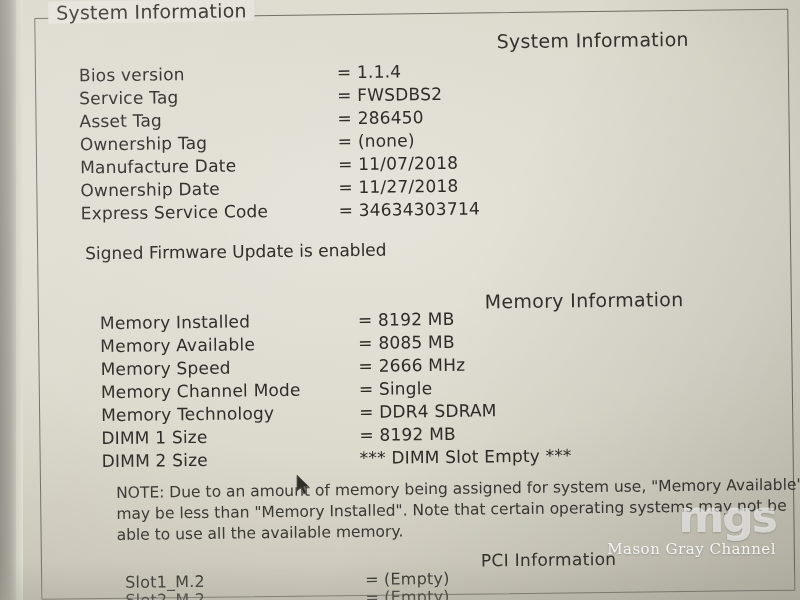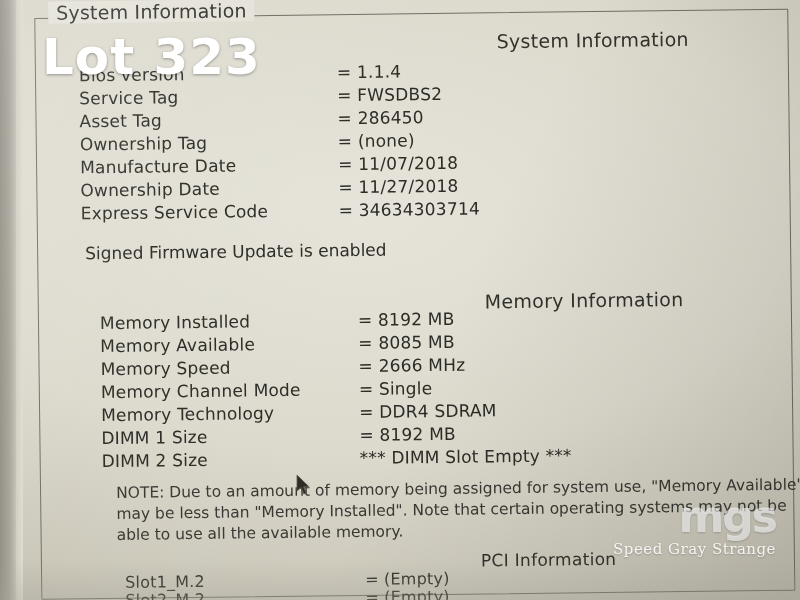--- a/index.html
+++ b/index.html
@@ -244,25 +244,24 @@
 
     <div class="row" style="left:92px; top:578px; font-size:16px;">
       <span class="k" style="width:240px;">Slot1_M.2</span><span class="v">= (Empty)</span>
     </div>
     <div class="row" style="left:92px; top:596px; font-size:16px;">
       <span class="k" style="width:240px;">Slot2_M.2</span><span class="v">= (Empty)</span>
     </div>
 
   </div>
 
-  <div id="lot">Lot 323</div>
 
   <div id="watermark">
     <div class="mgs">mgs</div>
-    <div class="mgs-sub">Speed Gray Strange</div>
+    <div class="mgs-sub">Mason Gray Channel</div>
   </div>
 
   <div id="cursor">
     <svg width="16" height="22" viewBox="0 0 16 22">
       <polygon points="1,1 1,17 5,13.5 7.8,20 10.4,19 7.6,12.8 13,12.8" fill="#2e2d28" stroke="#5d5b53" stroke-width="0.8"></polygon>
     </svg>
   </div>
 
   <div class="bottom-fade"></div>
 </div>

